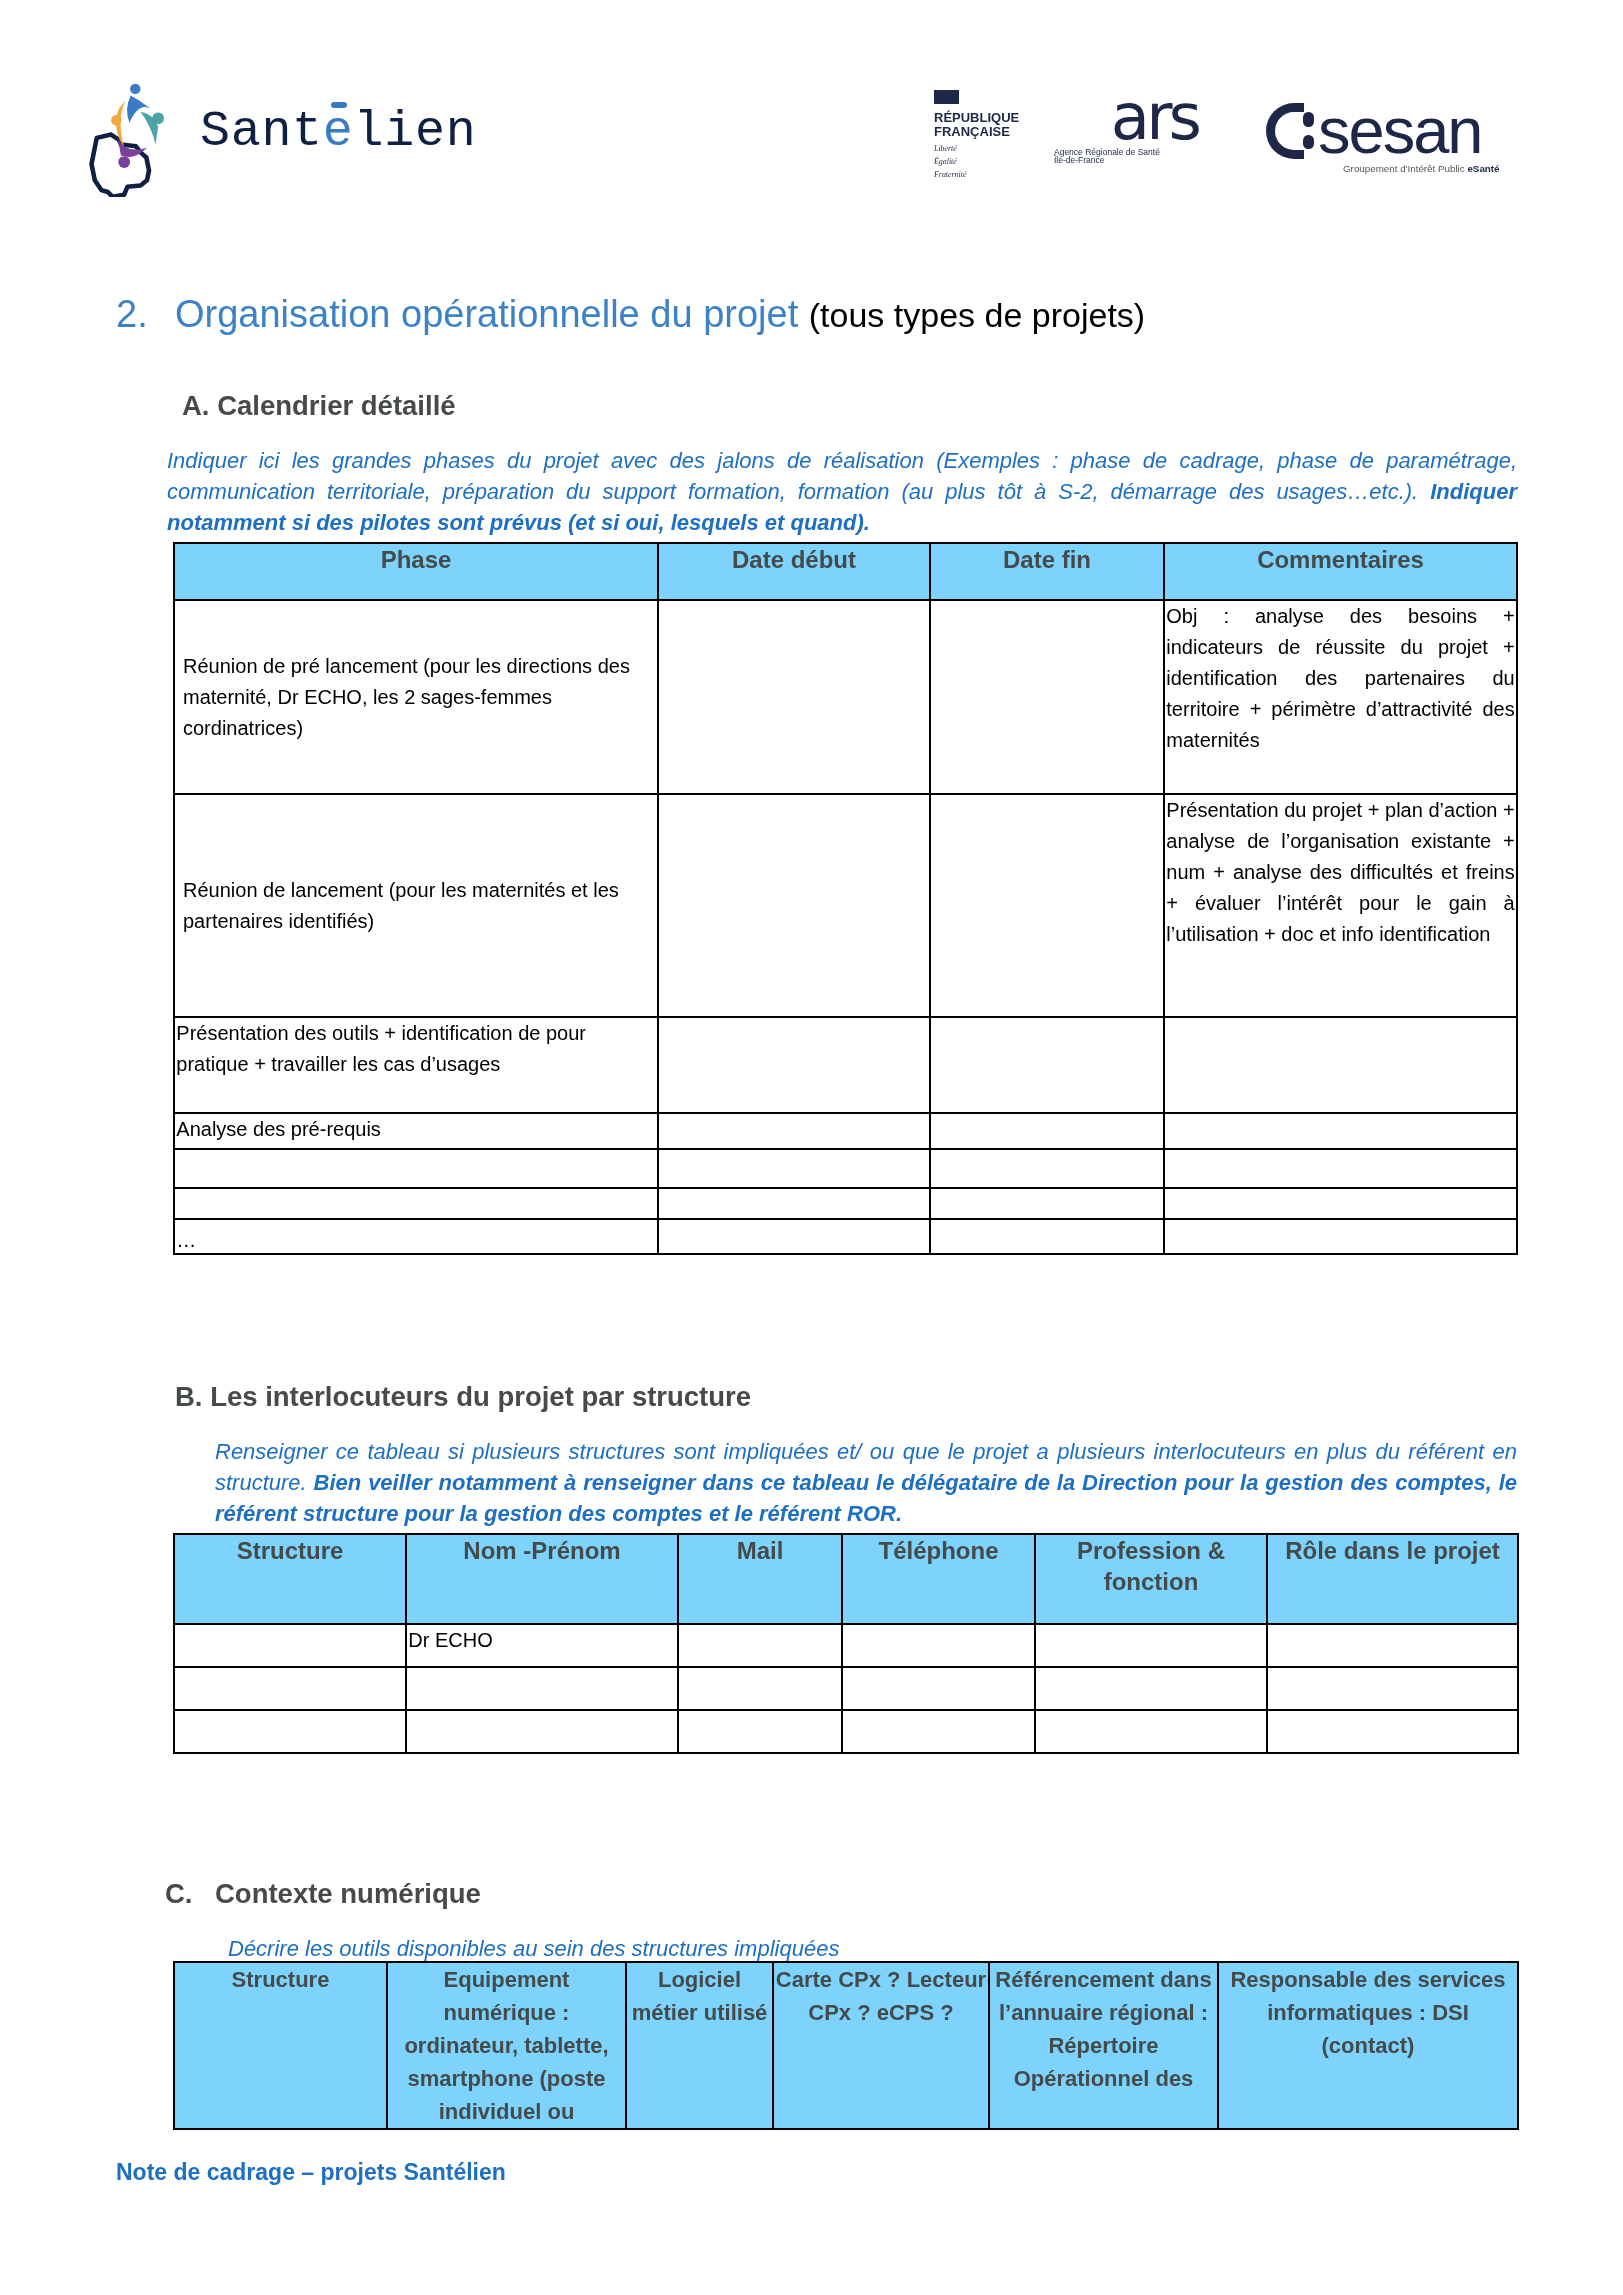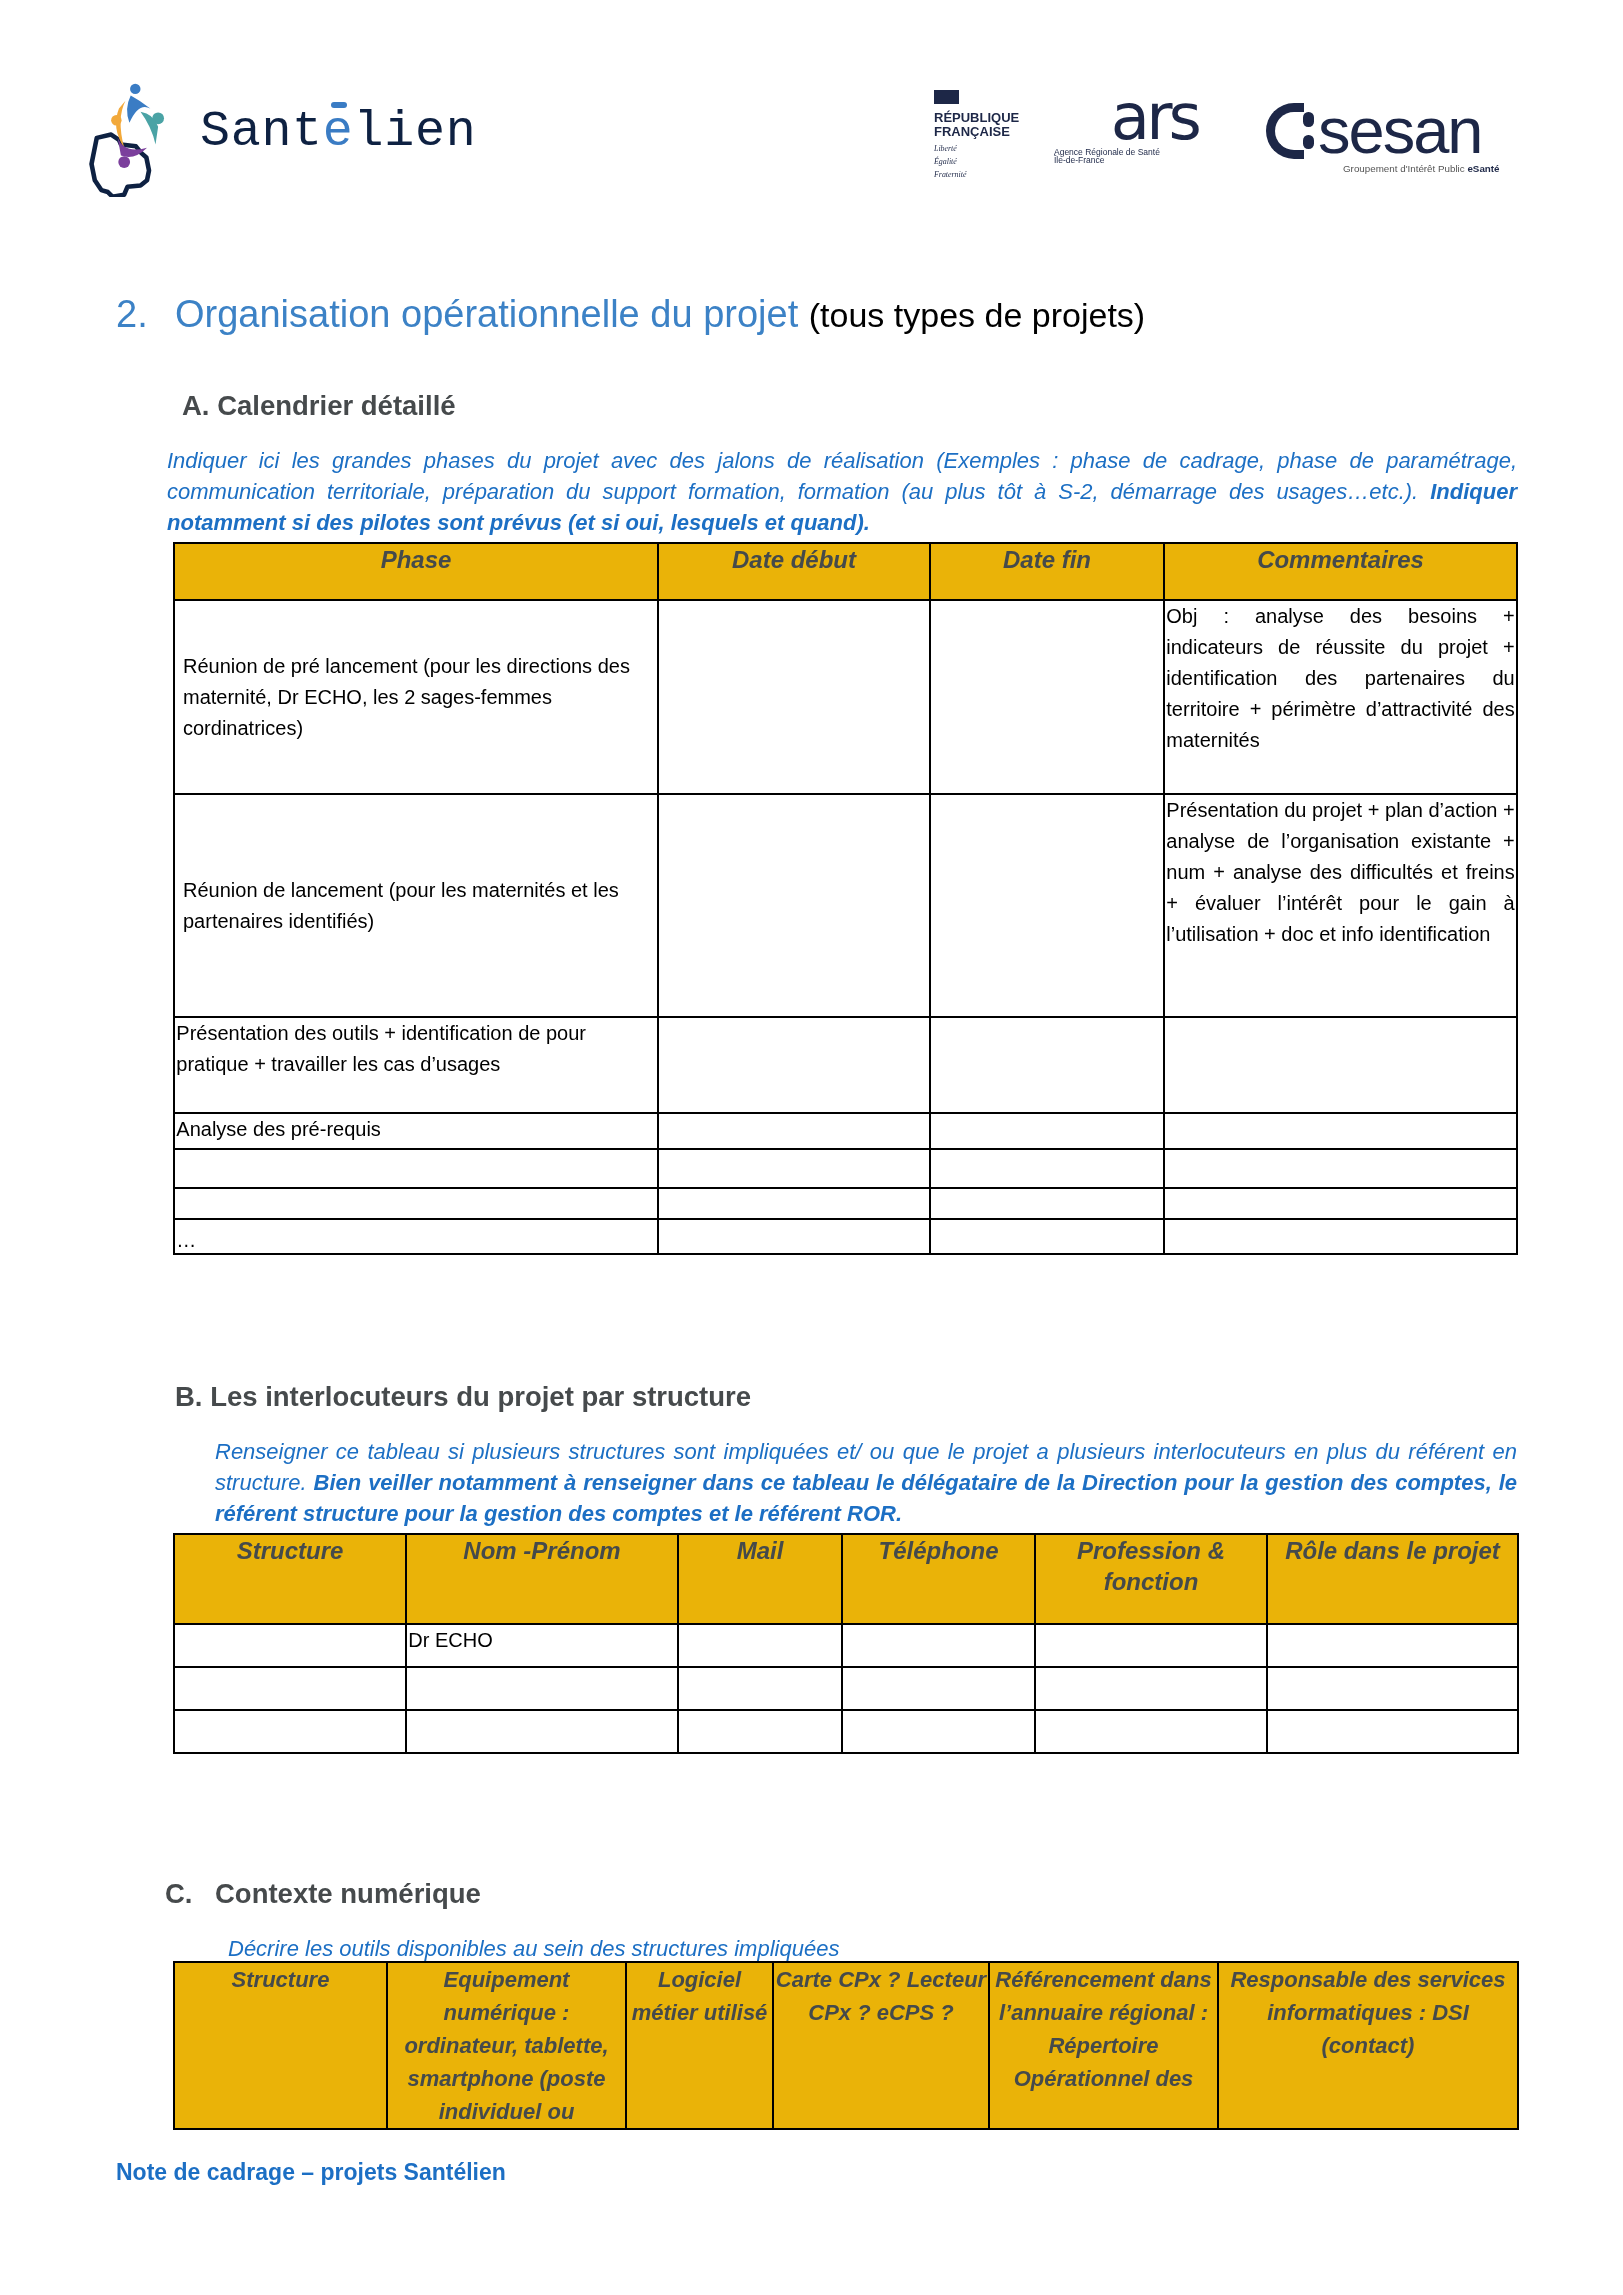--- a/index.html
+++ b/index.html
@@ -36,21 +36,21 @@
   .h1 .num { display:inline-block; width:59px; }
   .h1 .paren { color:#000; font-size:34px; }
   .h2 { font-size:27.5px; font-weight:700; color:#464a4c; white-space:nowrap; }
 
   .instr { font-size:22px; line-height:31px; font-style:italic; color:#1c6fc4; text-align:justify; }
   .instr b { font-weight:700; }
 
   
   table { border-collapse:collapse; position:absolute; table-layout:fixed; }
   td, th { border:2px solid #000; padding:0 1.3px; vertical-align:top; }
-  th { background:#eab308; color:#454a4b; font-weight:700; font-size:24px; line-height:31px; text-align:center;font-style:italic; }
+  th { background:#7dd3fc; color:#454a4b; font-weight:700; font-size:24px; line-height:31px; text-align:center; }
   td { font-size:20px; line-height:31px; color:#000;margin-top:27px; }
   td.just { text-align:justify; text-align-last:auto; }
   td.mid { vertical-align:middle;padding-left:8px; }
   .tbl-c th { font-size:22px; line-height:33px; }
   .footer { left:116px; top:2159px; font-size:23px; font-weight:700; color:#1c6fc4; white-space:nowrap; }
 </style>
 </head>
 <body>
 
 <div class="abs logo-santelien">

